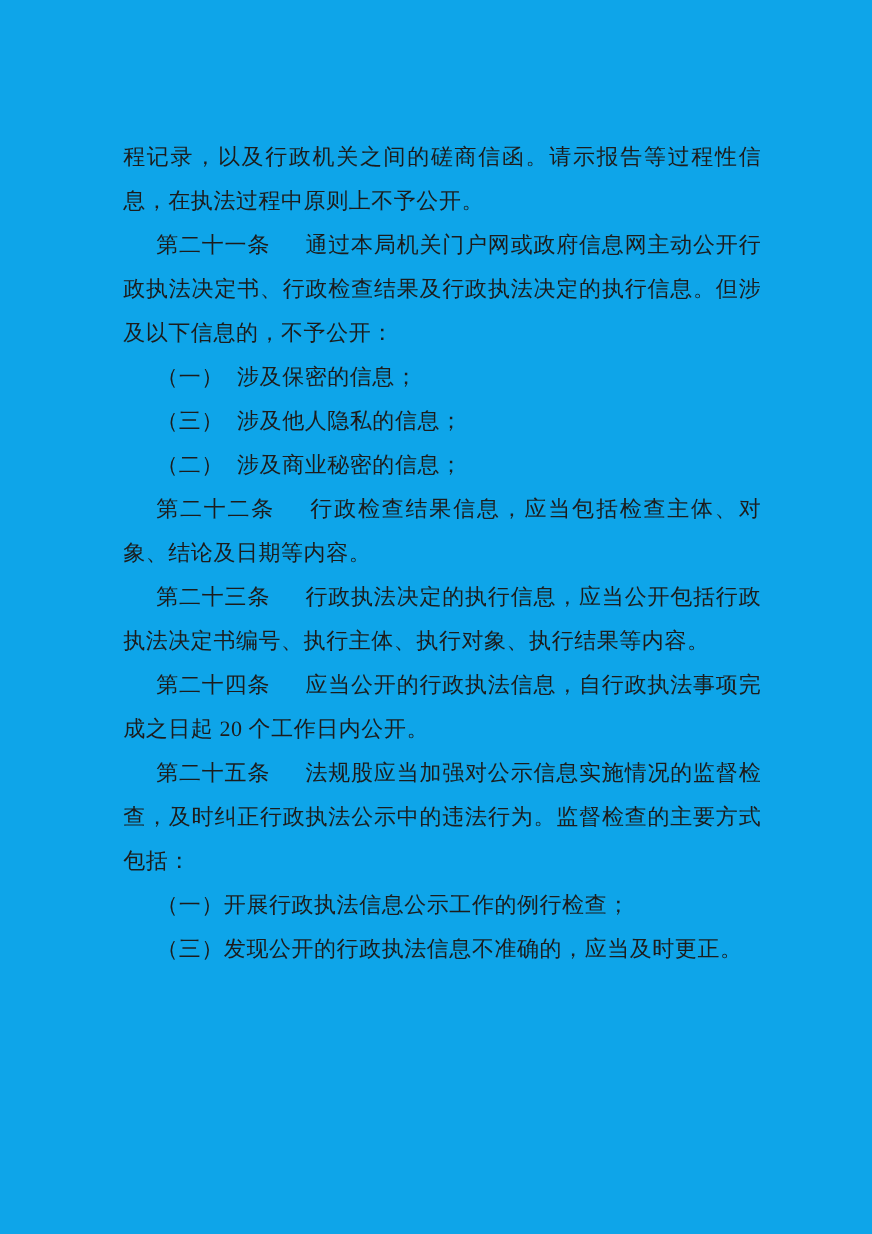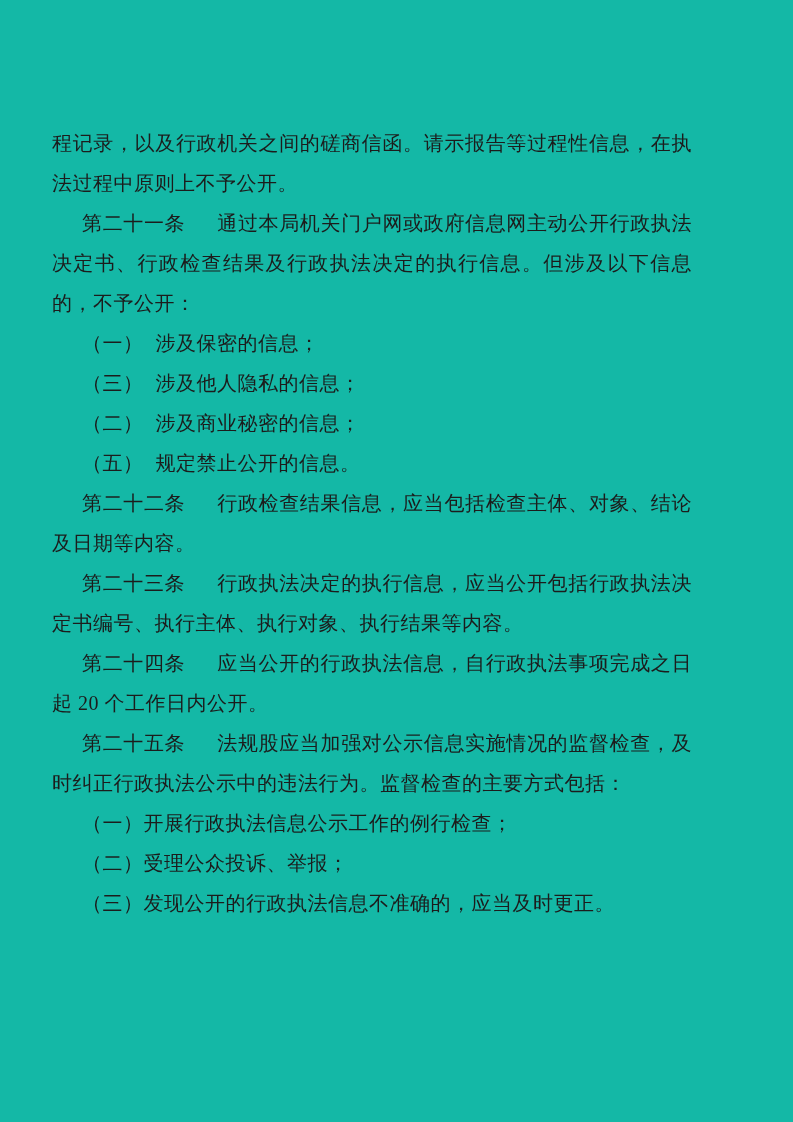--- a/index.html
+++ b/index.html
@@ -5,23 +5,23 @@
   html, body {
     margin: 0;
     padding: 0;
     background: #ffffff;
   }
   .page {
     position: relative;
     width: 793px;
     height: 1122px;
     box-sizing: border-box;
-    background: #14b8a6;
+    background: #0ea5e9;
     overflow: hidden;
-    padding: 123px 101px 0 52px;
+    padding: 123px 101px 0 112px;
     font-family: "Liberation Serif", "DejaVu Serif", serif;
     font-size: 20px;
     line-height: 40px;
     color: #1c1c1c;
   }
   .para {
     margin: 0;
     padding: 0;
     text-align: justify;
     text-indent: 1.5em;
@@ -60,23 +60,20 @@
 
   <p class="para">
     <span class="num-item-gap">（三）</span><span>涉及他人隐私的信息；</span>
   </p>
 
   <p class="para">
     <span class="num-item-gap">（二）</span><span>涉及商业秘密的信息；</span>
   </p>
 
 
-  <p class="para">
-    <span class="num-item-gap">（五）</span><span>规定禁止公开的信息。</span>
-  </p>
 
   <p class="para">
     <span class="num-art">第二十二条</span><span>行政检查结果信息，应当包括检查主体、对象、结论及日期等内容。</span>
   </p>
 
   <p class="para">
     <span class="num-art">第二十三条</span><span>行政执法决定的执行信息，应当公开包括行政执法决定书编号、执行主体、执行对象、执行结果等内容。</span>
   </p>
 
   <p class="para">
@@ -84,21 +81,18 @@
   </p>
 
   <p class="para">
     <span class="num-art">第二十五条</span><span>法规股应当加强对公示信息实施情况的监督检查，及时纠正行政执法公示中的违法行为。监督检查的主要方式包括：</span>
   </p>
 
   <p class="para">
     <span class="num-item">（一）</span><span>开展行政执法信息公示工作的例行检查；</span>
   </p>
 
-  <p class="para">
-    <span class="num-item">（二）</span><span>受理公众投诉、举报；</span>
-  </p>
 
   <p class="para">
     <span class="num-item">（三）</span><span>发现公开的行政执法信息不准确的，应当及时更正。</span>
   </p>
 
 </div>
 
 </body></html>

